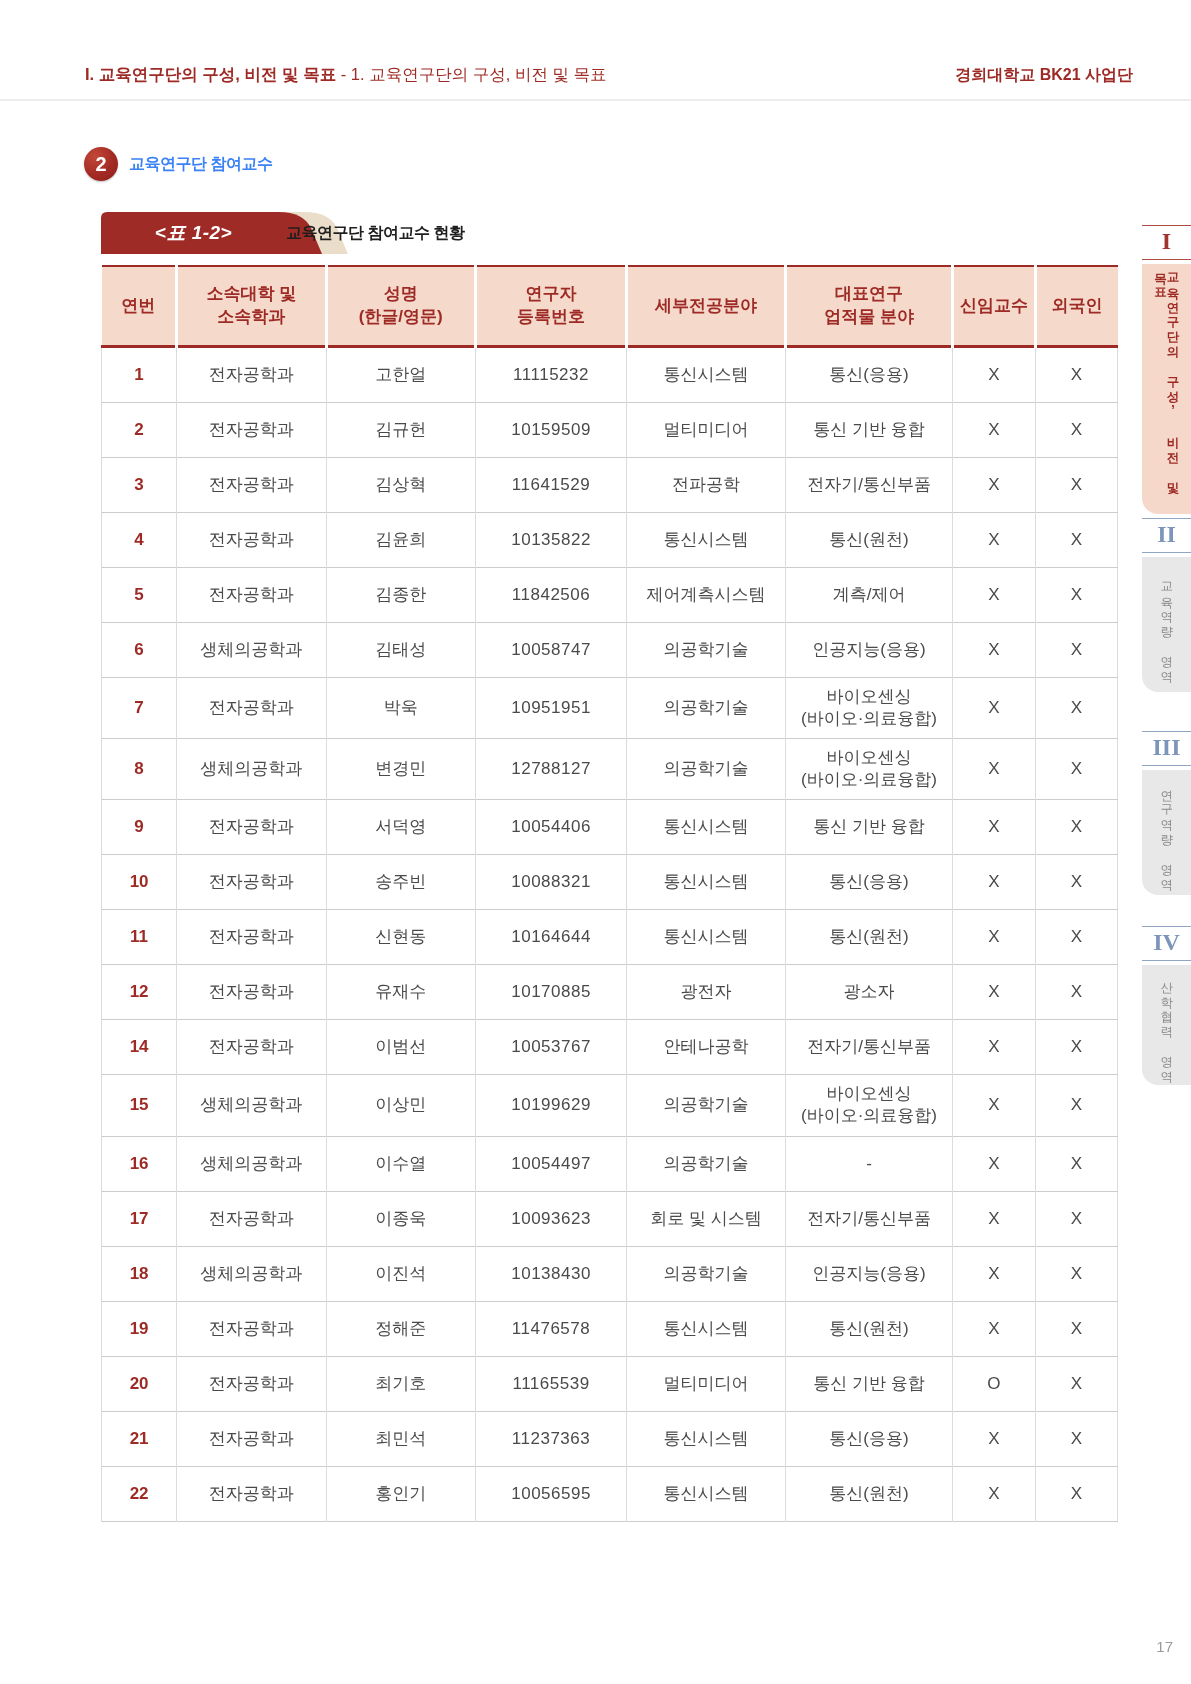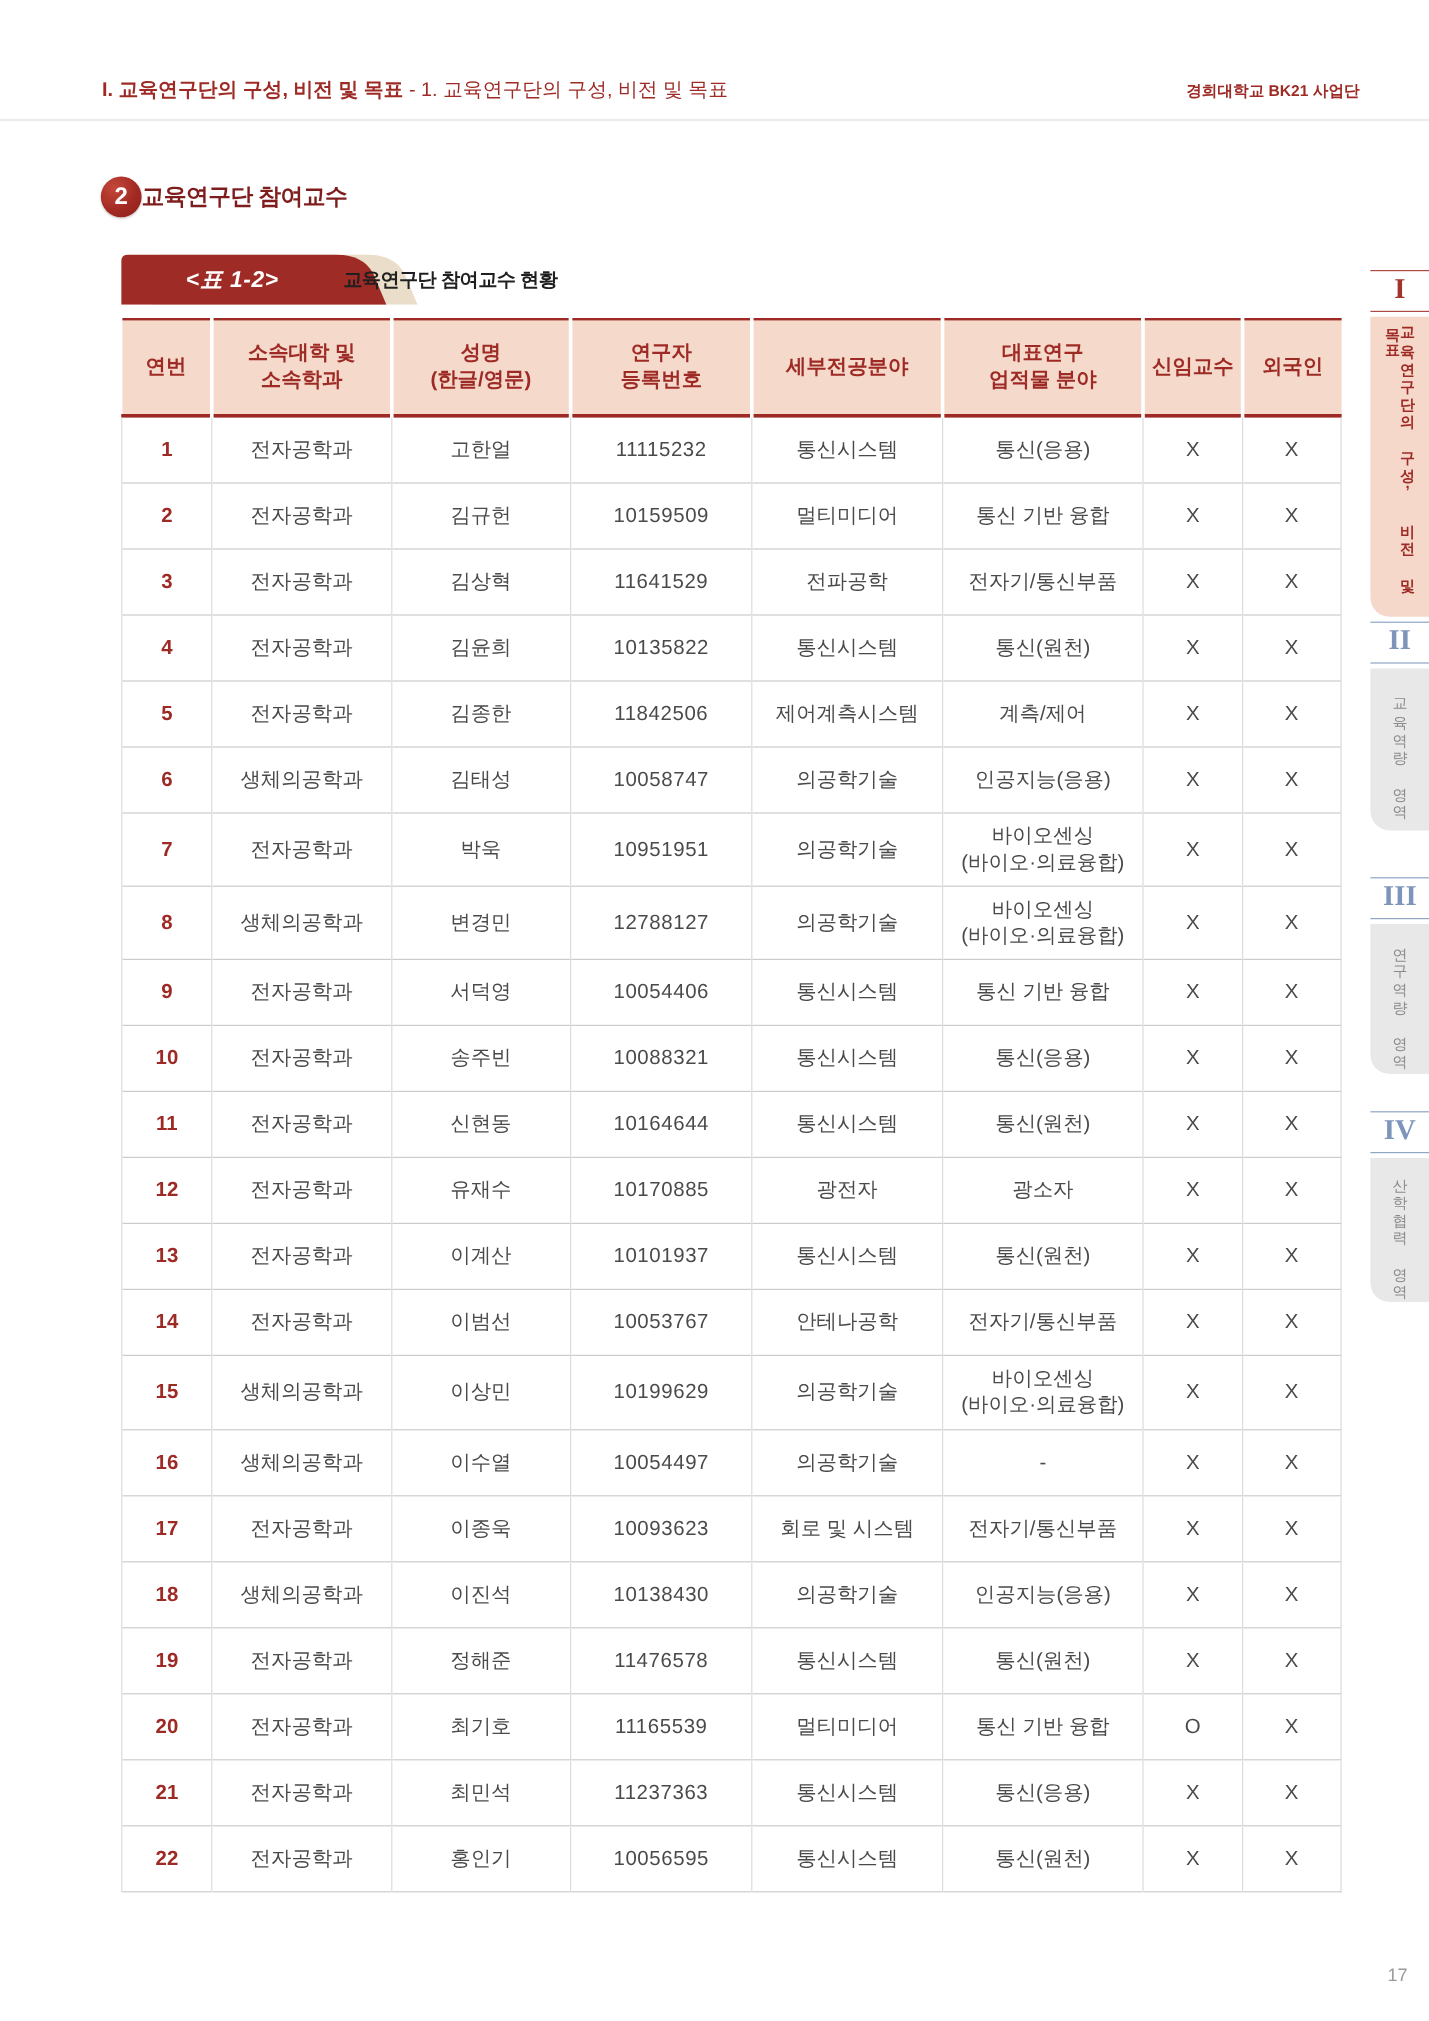--- a/index.html
+++ b/index.html
@@ -5,32 +5,32 @@
   html,body{margin:0;padding:0;background:#ffffff;}
   .page{
     position:relative;width:1191px;height:1684px;background:#ffffff;overflow:hidden;
     font-family:"Liberation Sans","DejaVu Sans",sans-serif;
   }
   
   .top-header{position:absolute;left:85px;right:58px;top:64px;display:flex;justify-content:space-between;align-items:baseline;}
   .top-header .left{font-size:16.5px;color:#9e2a25;}
   .top-header .left b{font-weight:700;}
   .top-header .left span{font-weight:400;}
-  .top-header .right{font-size:13px;color:#9e2a25;font-weight:700;}
+  .top-header .right{font-size:16px;color:#9e2a25;font-weight:700;}
   .header-divider{position:absolute;left:0;right:0;top:99px;height:2px;background:#ececec;}
 
   
   .section-heading{position:absolute;left:84px;top:147px;display:flex;align-items:center;}
   .num-circle{
     width:34px;height:34px;border-radius:50%;
     background:radial-gradient(circle at 32% 28%, #c3483a 0%, #a32a24 55%, #8c1d19 100%);
     color:#fff;font-size:20px;font-weight:700;display:flex;align-items:center;justify-content:center;
     box-shadow:0 1px 2px rgba(0,0,0,0.25);
   }
-  .section-title{font-size:19px;font-weight:700;color:#7f1d1d;letter-spacing:-0.5px;}
+  .section-title{margin-left:11px;font-size:16px;font-weight:700;color:#3b82f6;letter-spacing:-0.5px;}
 
   
   .table-block{position:absolute;left:85px;top:212px;width:1017px;padding-left:16px;}
   .caption-row{position:relative;height:53px;}
   .badge-svg{position:absolute;left:0;top:0;}
   .table-label-text{
     position:absolute;left:0;top:0;width:185px;height:42px;
     display:flex;align-items:center;justify-content:center;
     color:#ffffff;font-size:19px;font-weight:700;font-style:italic;letter-spacing:0.5px;
   }
@@ -251,30 +251,20 @@
             <td>X</td>
             <td>X</td>
           </tr>
           <tr>
             <td class="no">12</td>
             <td>전자공학과</td>
             <td>유재수</td>
             <td class="reg">10170885</td>
             <td>광전자</td>
             <td>광소자</td>
-            <td>X</td>
-            <td>X</td>
-          </tr>
-          <tr>
-            <td class="no">13</td>
-            <td>전자공학과</td>
-            <td>이계산</td>
-            <td class="reg">10101937</td>
-            <td>통신시스템</td>
-            <td>통신(원천)</td>
             <td>X</td>
             <td>X</td>
           </tr>
           <tr>
             <td class="no">14</td>
             <td>전자공학과</td>
             <td>이범선</td>
             <td class="reg">10053767</td>
             <td>안테나공학</td>
             <td>전자기/통신부품</td>

